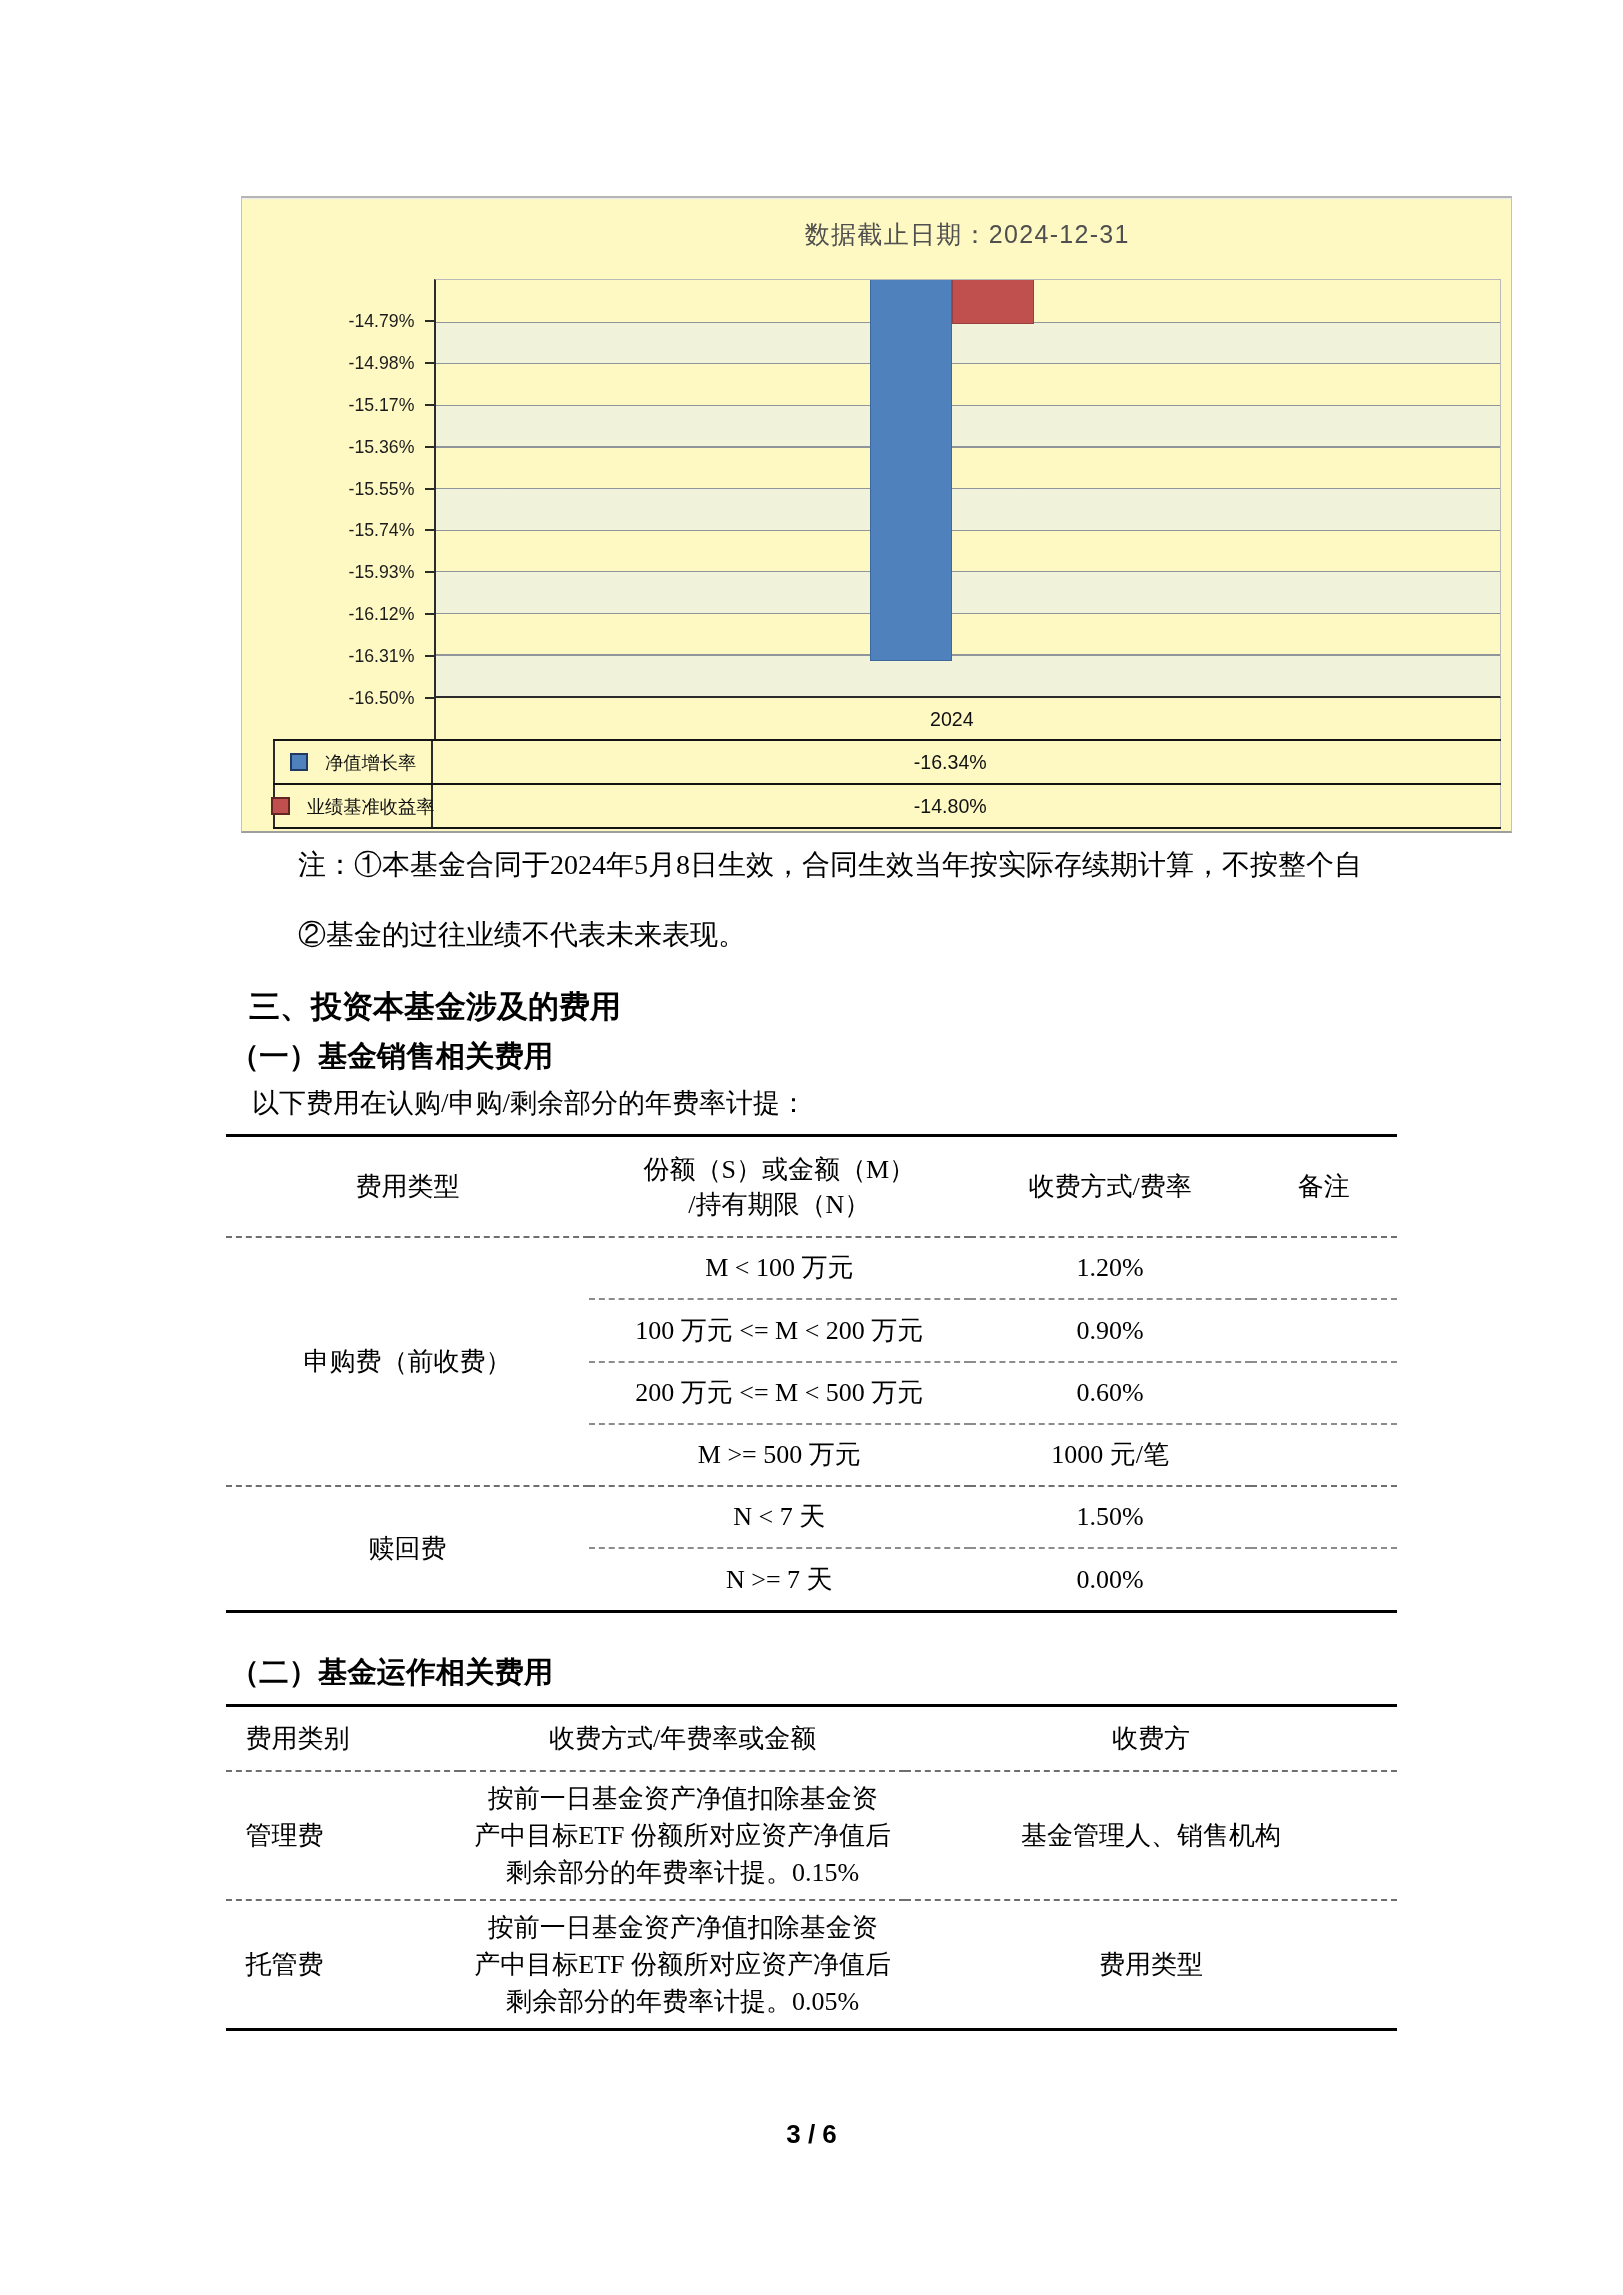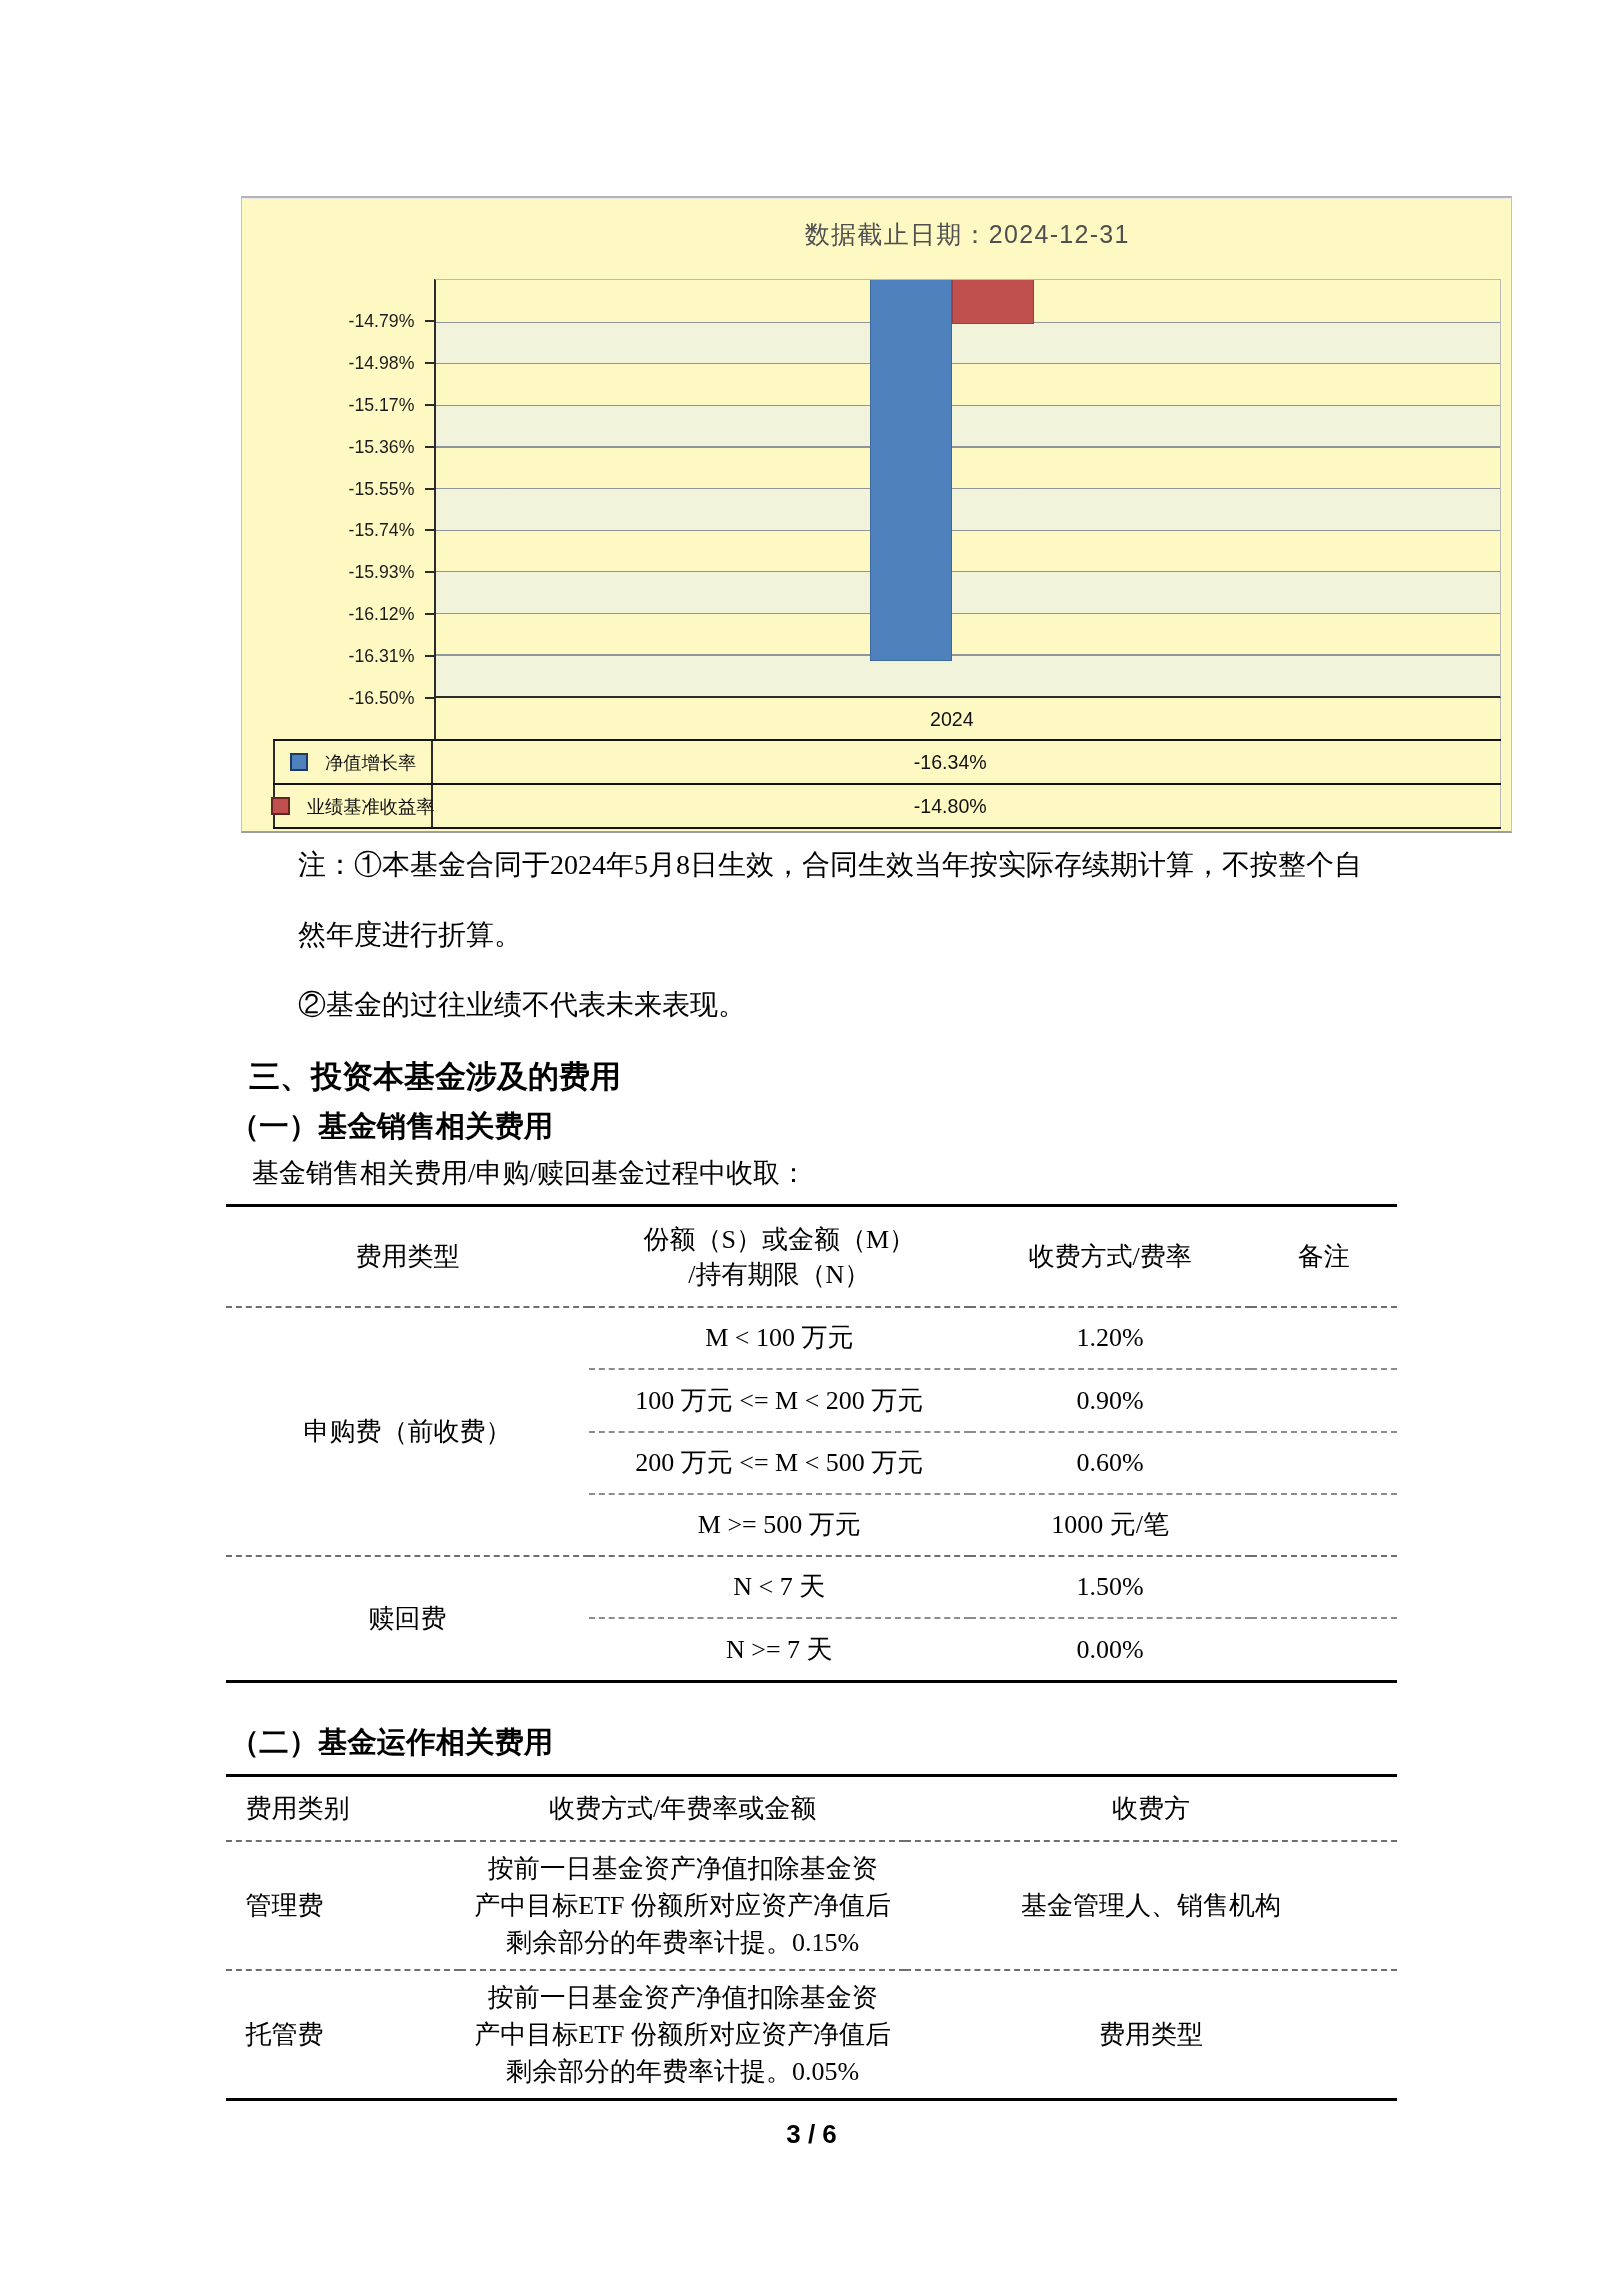--- a/index.html
+++ b/index.html
@@ -145,26 +145,25 @@
         <div class="legend-cell-value">
           <span class="legend-value">-14.80%</span>
         </div>
       </div>
     </div>
   </div>
 
   <div class="doc">
 
     <p class="note-line">注：①本基金合同于2024年5月8日生效，合同生效当年按实际存续期计算，不按整个自</p>
-    <p class="note-line">然年度进行折算。</p>
     <p class="note-line">②基金的过往业绩不代表未来表现。</p>
 
     <div class="h-major">三、投资本基金涉及的费用</div>
     <div class="h-minor">（一）基金销售相关费用</div>
-    <p class="intro">基金销售相关费用/申购/赎回基金过程中收取：</p>
+    <p class="intro">以下费用在认购/申购/剩余部分的年费率计提：</p>
 
     <table class="fee t1">
       <colgroup>
           <col style="width:31%">
           <col style="width:32.5%">
           <col style="width:24%">
           <col style="width:12.5%">
         </colgroup>
       <thead>
         <tr>

